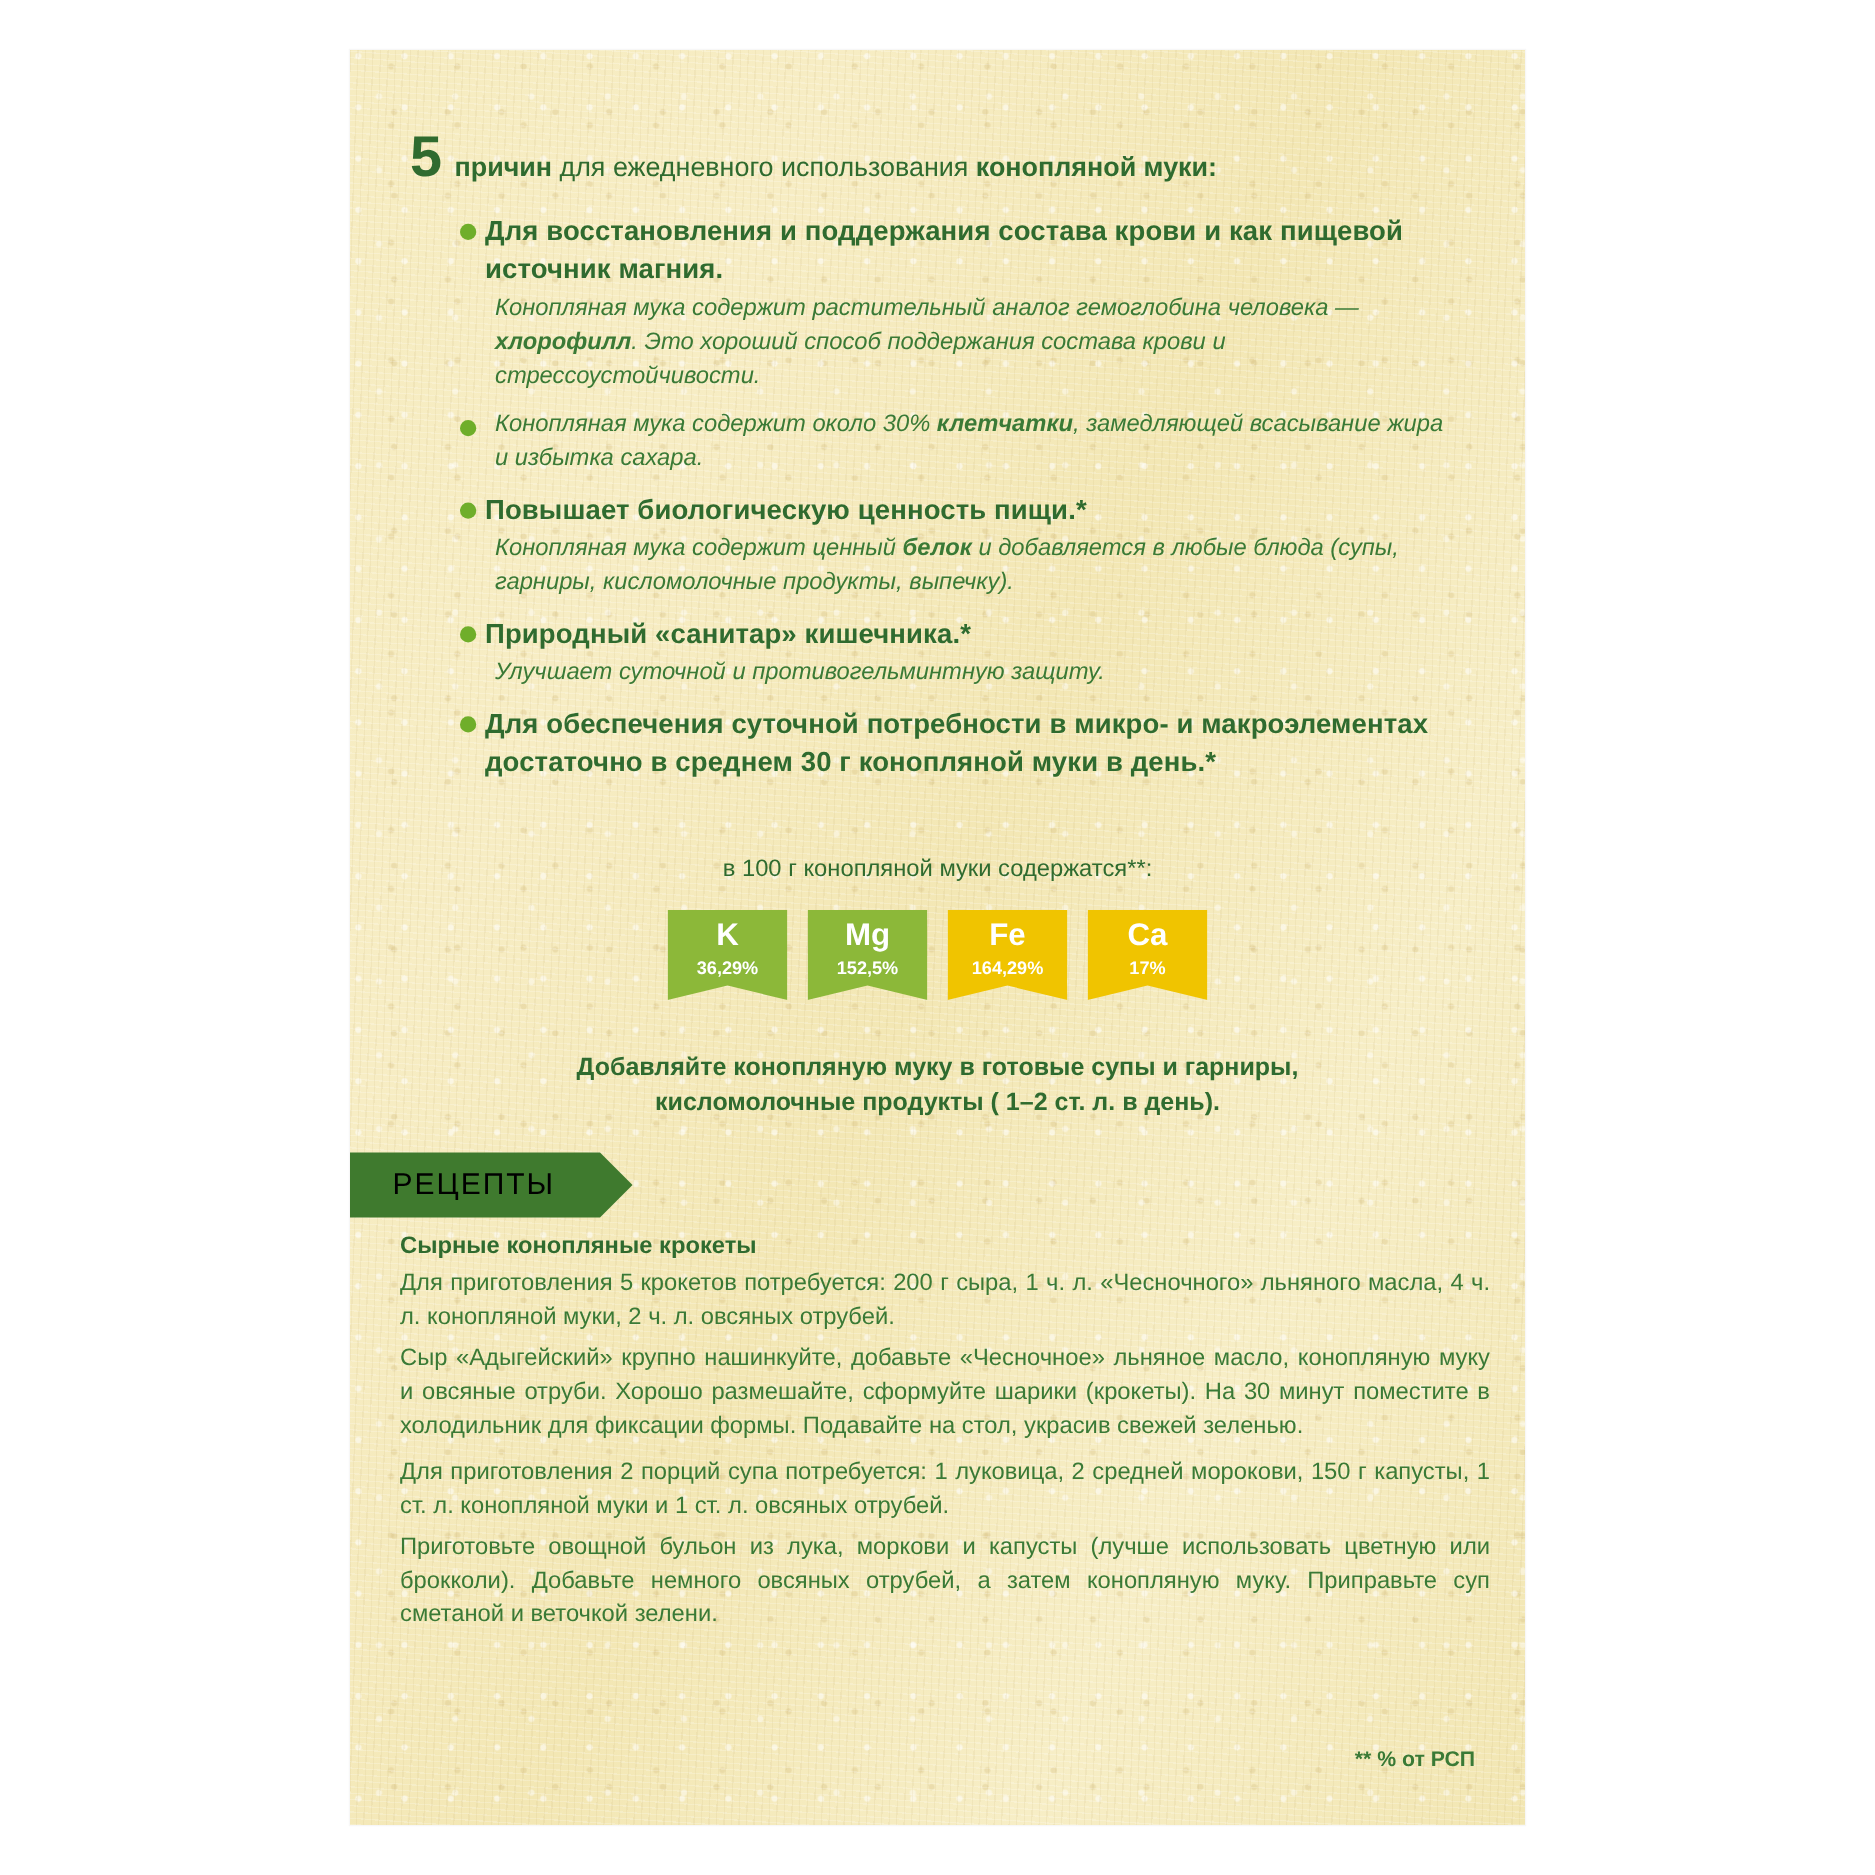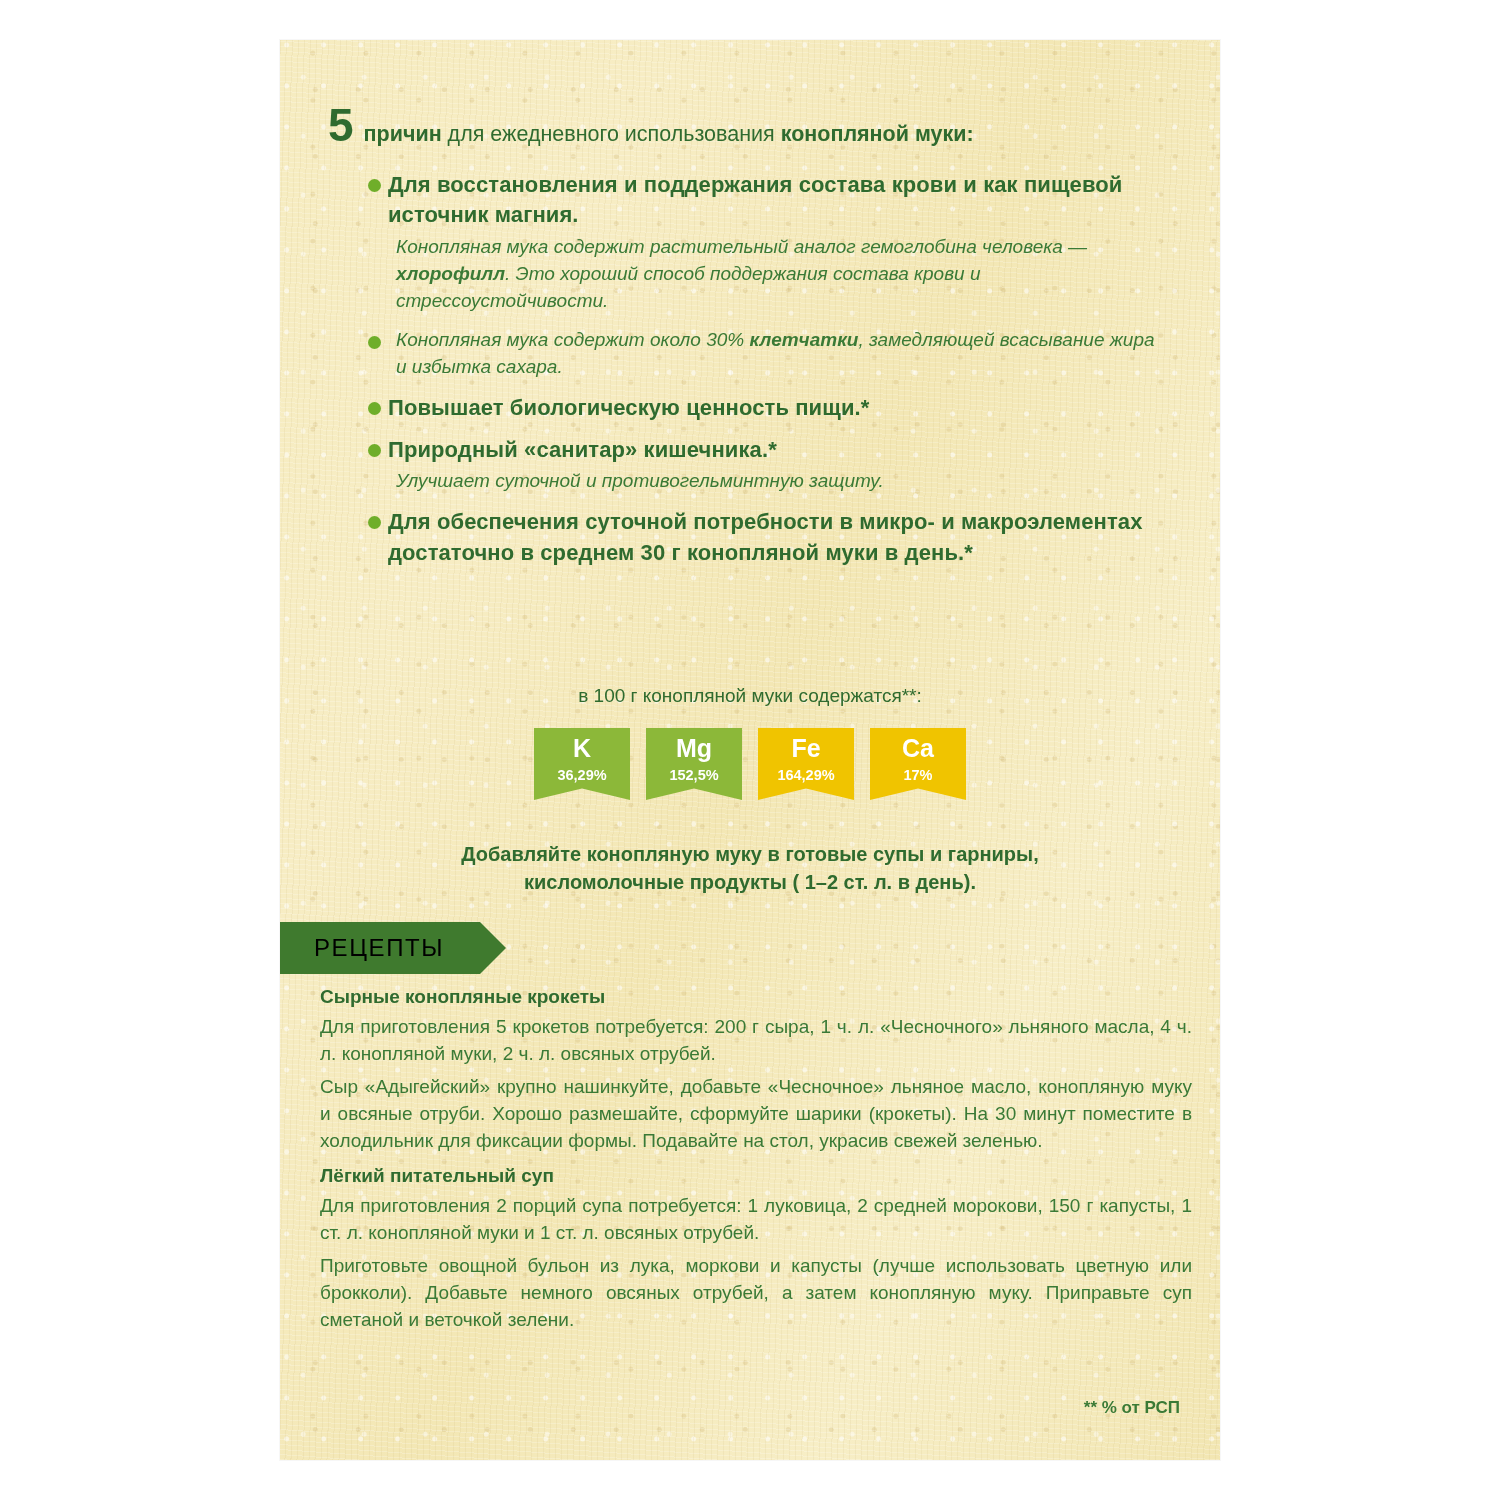--- a/index.html
+++ b/index.html
@@ -163,20 +163,21 @@
       </div>
 
       <div class="reason gap">
         <span class="dot"></span>
         <div class="r-body"><span>Конопляная мука содержит около 30% </span><b>клетчатки</b><span>, замедля­ющей всасывание жира и избытка сахара.</span></div>
       </div>
 
       <div class="reason gap">
         <span class="dot"></span>
         <div class="r-title">Повышает биологическую ценность пищи.*</div>
+        <div class="r-body"><span>Конопляная мука содержит ценный </span><b>белок</b><span> и добавляется в любые блюда (супы, гарниры, кисломолочные продукты, выпечку).</span></div>
       </div>
 
       <div class="reason gap">
         <span class="dot"></span>
         <div class="r-title">Природный «санитар» кишечника.*</div>
         <div class="r-body">Улучшает суточной и противогельминтную защиту.</div>
       </div>
 
       <div class="reason">
         <span class="dot"></span>
@@ -217,21 +218,20 @@
 
     <div class="recipes">
 
       <div class="rc-block">
         <div class="rc-title">Сырные конопляные крокеты</div>
         <div class="rc-p">Для приготовления 5 крокетов потребуется: 200 г сыра, 1 ч. л. «Чесночного» льняного масла, 4 ч. л. конопляной муки, 2 ч. л. овсяных отрубей.</div>
         <div class="rc-p">Сыр «Адыгейский» крупно нашинкуйте, добавьте «Чесночное» льняное масло, конопляную муку и овсяные отруби. Хорошо размешайте, сформуйте шарики (крокеты). На 30 минут поместите в холодильник для фиксации формы. Подавайте на стол, украсив свежей зеленью.</div>
       </div>
 
       <div class="rc-block">
-        <div class="rc-title">Лёгкий питательный суп</div>
         <div class="rc-p">Для приготовления 2 порций супа потребуется: 1 луковица, 2 средней морокови, 150 г капусты, 1 ст. л. конопляной муки и 1 ст. л. овсяных отрубей.</div>
         <div class="rc-p">Приготовьте овощной бульон из лука, моркови и капусты (лучше использовать цветную или брокколи). Добавьте немного овсяных отрубей, а затем конопляную муку. Приправьте суп сметаной и веточкой зелени.</div>
       </div>
 
     </div>
 
     <div class="footnote">** % от РСП</div>
 
   </div>
 </div>

